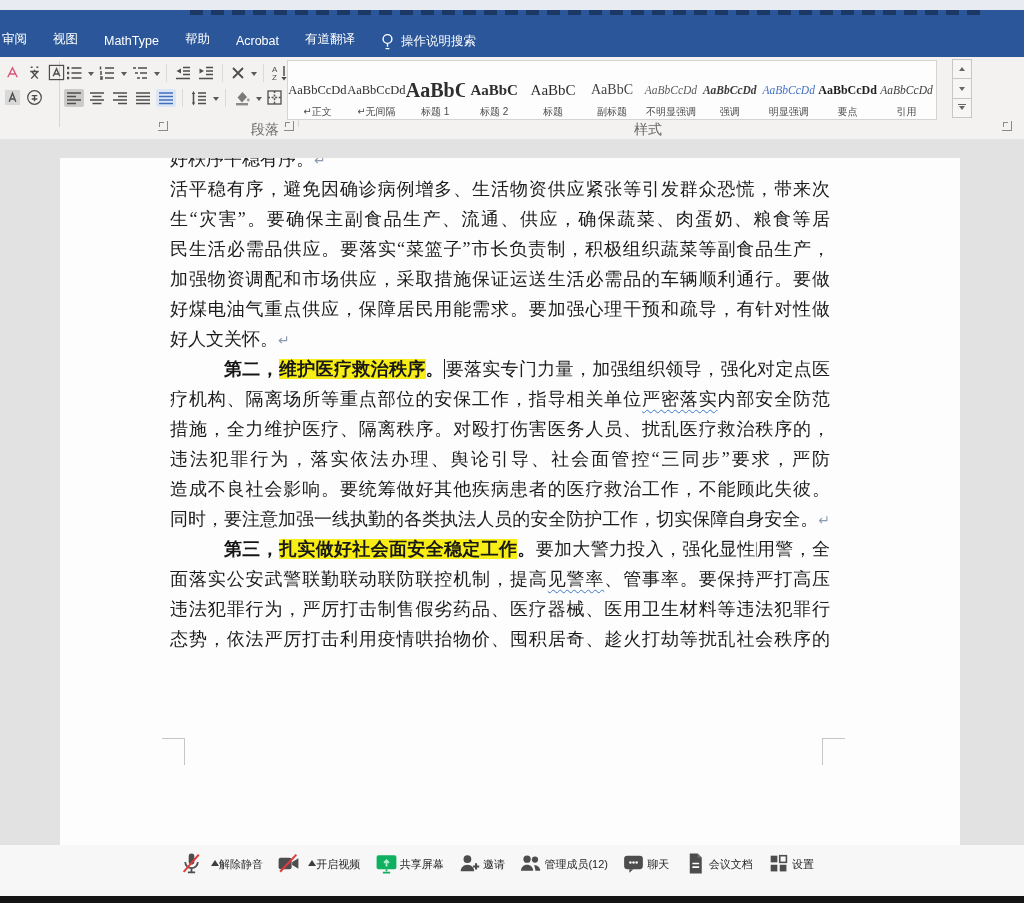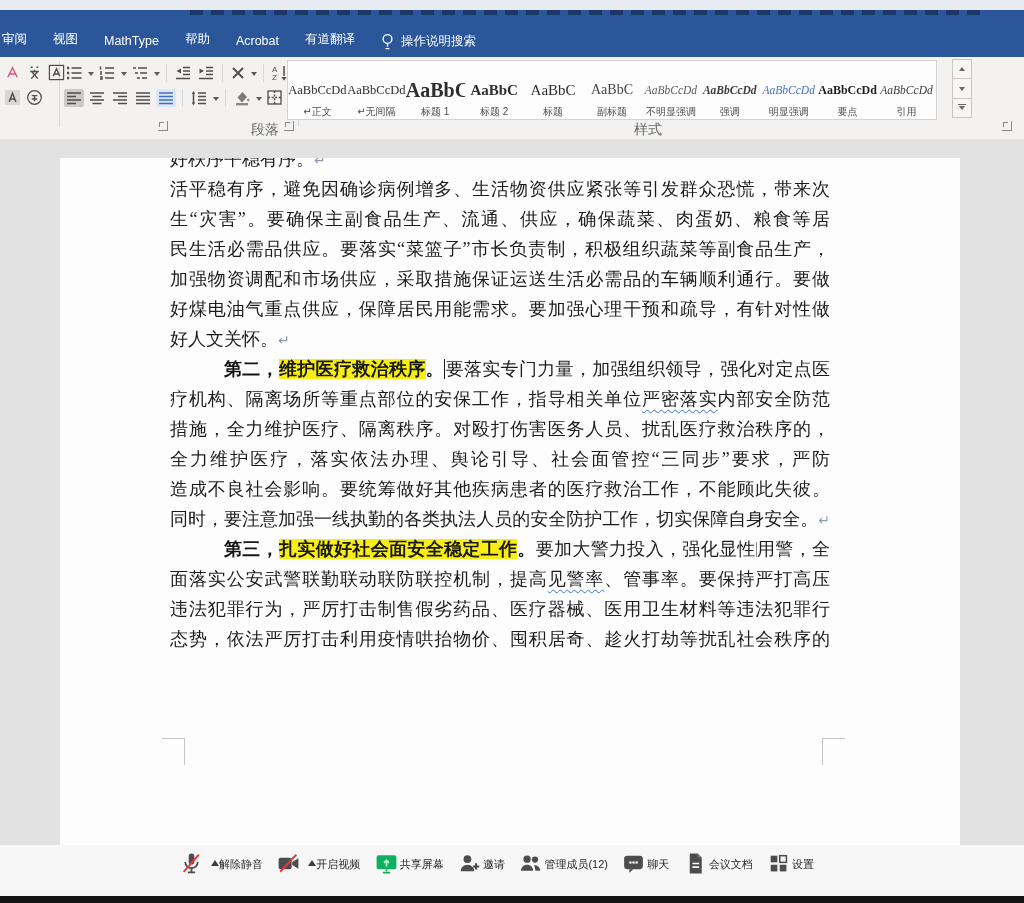--- a/index.html
+++ b/index.html
@@ -376,21 +376,21 @@
           <div class="dline"><span class="sg">好秩序平稳有序。</span><span class="pm">↵</span></div>
           <div class="dline full"><span class="sg">活平稳有序，避免因确诊病例增多、生活物资供应紧张等引发群众恐慌，带来次</span></div>
           <div class="dline full"><span class="sg">生“灾害”。要确保主副食品生产、流通、供应，确保蔬菜、肉蛋奶、粮食等居</span></div>
           <div class="dline full"><span class="sg">民生活必需品供应。要落实“菜篮子”市长负责制，积极组织蔬菜等副食品生产，</span></div>
           <div class="dline full"><span class="sg">加强物资调配和市场供应，采取措施保证运送生活必需品的车辆顺利通行。要做</span></div>
           <div class="dline full"><span class="sg">好煤电油气重点供应，保障居民用能需求。要加强心理干预和疏导，有针对性做</span></div>
           <div class="dline"><span class="sg">好人文关怀。</span><span class="pm">↵</span></div>
           <div class="dline full ind"><span class="sg b">第二，</span><span class="sg hl">维护医疗救治秩序</span><span class="sg b">。</span><span class="tcur"></span><span class="sg">要落实专门力量，加强组织领导，强化对定点医</span></div>
           <div class="dline full"><span class="sg">疗机构、隔离场所等重点部位的安保工作，指导相关单位</span><span class="sg wv">严密落实</span><span class="sg">内部安全防范</span></div>
           <div class="dline full"><span class="sg">措施，全力维护医疗、隔离秩序。对殴打伤害医务人员、扰乱医疗救治秩序的，</span></div>
-          <div class="dline full"><span class="sg">全力维护医疗，落实依法办理、舆论引导、社会面管控“三同步”要求，严防</span></div>
+          <div class="dline full"><span class="sg">违法犯罪行为，落实依法办理、舆论引导、社会面管控“三同步”要求，严防</span></div>
           <div class="dline full"><span class="sg">造成不良社会影响。要统筹做好其他疾病患者的医疗救治工作，不能顾此失彼。</span></div>
           <div class="dline full"><span class="sg">同时，要注意加强一线执勤的各类执法人员的安全防护工作，切实保障自身安全。</span><span class="pm">↵</span></div>
           <div class="dline full ind"><span class="sg b">第三，</span><span class="sg hl">扎实做好社会面安全稳定工作</span><span class="sg b">。</span><span class="sg">要加大警力投入，强化显性</span><span class="ibm"></span><span class="sg">用警，全</span></div>
           <div class="dline full"><span class="sg">面落实公安武警联勤联动联防联控机制，提高</span><span class="sg wv">见警率</span><span class="sg">、管事率。要保持严打高压</span></div>
           <div class="dline full"><span class="sg">违法犯罪行为，严厉打击制售假劣药品、医疗器械、医用卫生材料等违法犯罪行</span></div>
           <div class="dline full"><span class="sg">态势，依法严厉打击利用疫情哄抬物价、囤积居奇、趁火打劫等扰乱社会秩序的</span></div>
         </div>
       <div class="crop l"></div>
       <div class="crop r"></div>
     </div>

